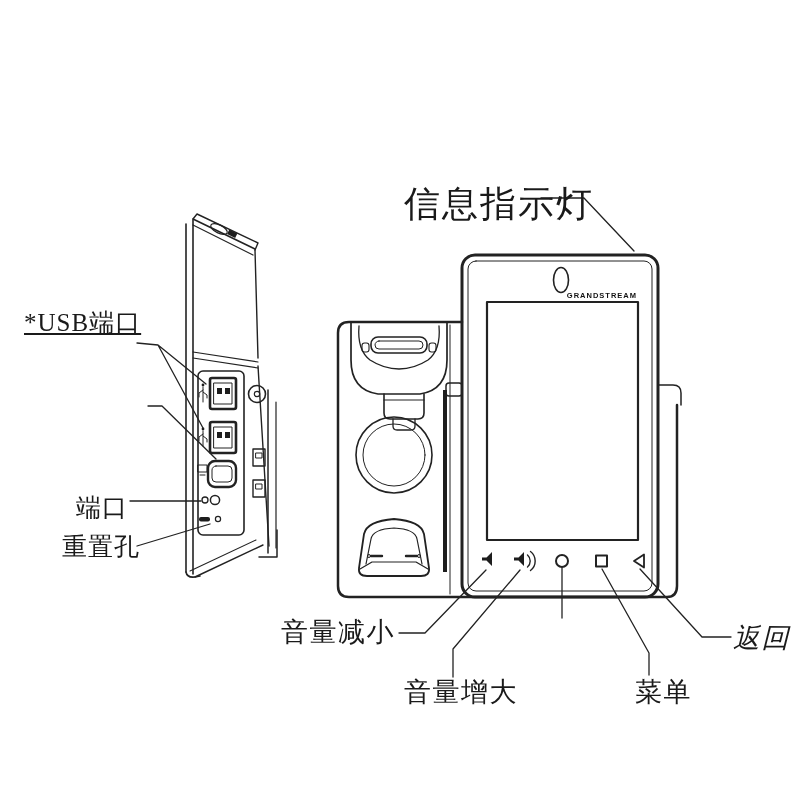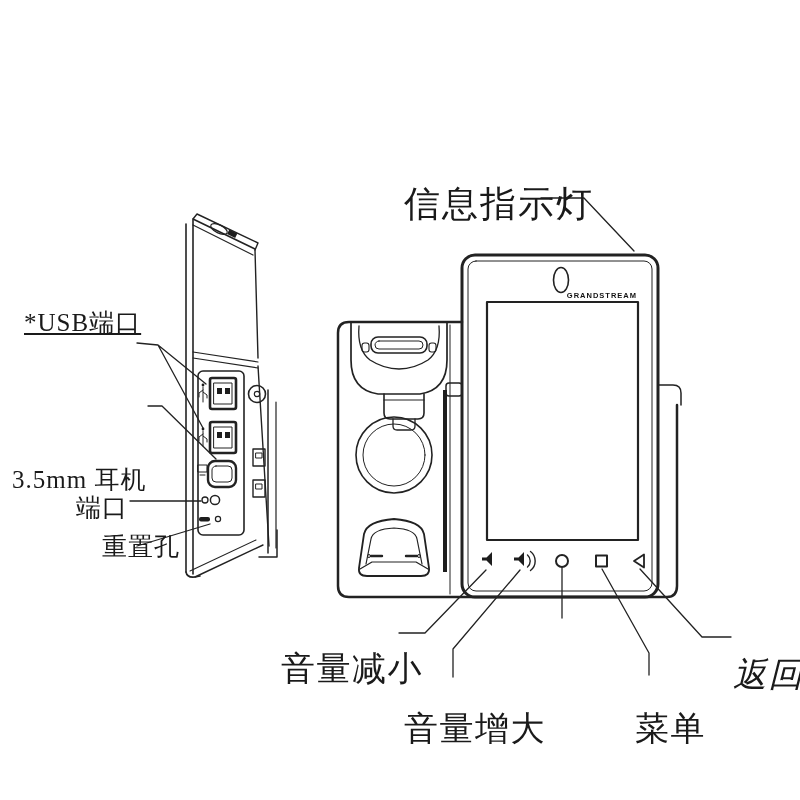--- a/index.html
+++ b/index.html
@@ -6,21 +6,21 @@
   #stage{position:relative;width:800px;height:800px;background:#ffffff;overflow:hidden;
          font-family:"Liberation Serif","DejaVu Serif",serif;}
   #watermark{position:absolute;left:58px;top:377px;font-size:52px;line-height:1;
              color:#dedede;white-space:nowrap;z-index:0;letter-spacing:0px;user-select:none;}
   svg.lineart{position:absolute;left:0;top:0;z-index:1;}
   svg.lineart *{stroke:#222222;fill:none;stroke-linecap:round;stroke-linejoin:round;}
   svg.lineart .fill{fill:#1d1d1d;stroke:none;}
   .callout{position:absolute;z-index:2;color:#1a1a1a;line-height:1.15;white-space:nowrap;}
   .co-left{font-size:25px;letter-spacing:1px;}
   .co-top{font-size:36px;letter-spacing:2px;}
-  .co-bottom{font-size:34px;letter-spacing:1.5px;margin-top:32px;}
+  .co-bottom{font-size:27px;letter-spacing:1.5px;}
   #brand-logo{position:absolute;left:440px;top:291px;width:197px;text-align:right;z-index:2;
               font-family:"Liberation Sans","DejaVu Sans",sans-serif;font-size:7.5px;
               font-weight:bold;letter-spacing:1px;color:#111;}
 </style>
 </head>
 <body>
 
 <div id="stage">
 
 
@@ -178,25 +178,24 @@
     </g>
   </svg>
 
   <div id="brand-logo">GRANDSTREAM</div>
 
   <div class="callout co-top" style="left:404px;top:184px;">信息指示灯</div>
 
   <div class="callout co-left" style="left:24px;top:309px;text-decoration:underline;">*USB端口</div>
 
 
-  <div class="callout co-left" style="left:12px;top:466px;">3.5mm 耳机</div>
 
   <div class="callout co-left" style="left:76px;top:494px;">端口</div>
 
-  <div class="callout co-left" style="left:62px;top:533px;margin-left:40px;">重置孔</div>
+  <div class="callout co-left" style="left:62px;top:533px;">重置孔</div>
 
   <div class="callout co-bottom" style="left:281px;top:617px;">音量减小</div>
 
   <div class="callout co-bottom" style="left:404px;top:677px;">音量增大</div>
 
 
   <div class="callout co-bottom" style="left:635px;top:677px;">菜单</div>
 
   <div class="callout co-bottom" style="left:733px;top:623px;font-style:italic;">返回</div>
 </div>

